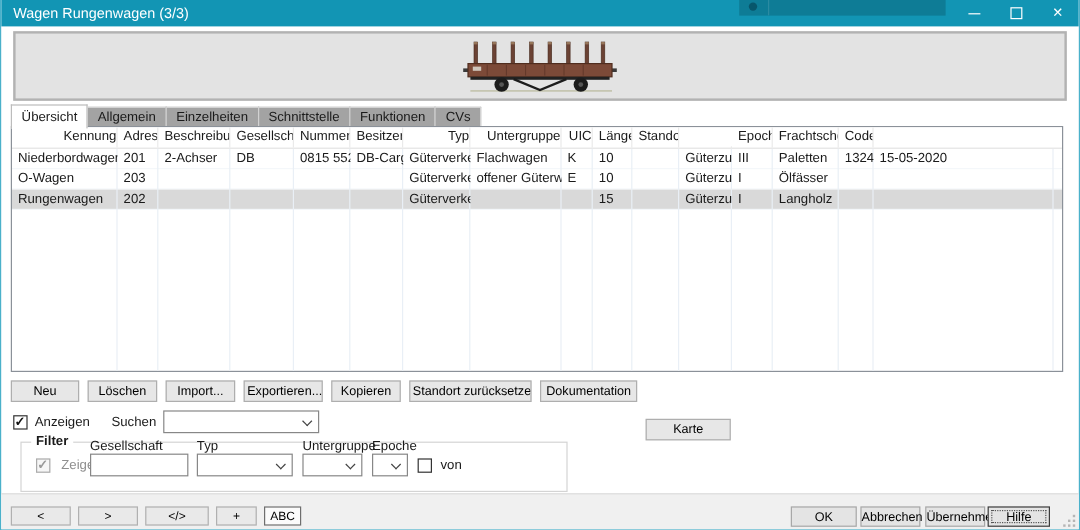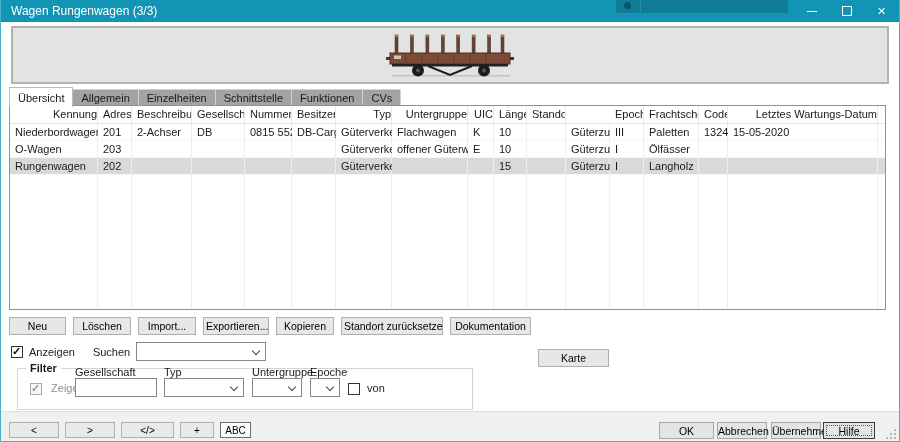--- a/index.html
+++ b/index.html
@@ -157,21 +157,20 @@
         <div class="hcell" style="width: 44px;">Besitzer</div>
         <div class="hcell" style="width: 56px;">Typ</div>
         <div class="hcell" style="width: 76px;">Untergruppe</div>
         <div class="hcell" style="width: 26px;">UIC</div>
         <div class="hcell" style="width: 33px;">Länge</div>
         <div class="hcell" style="width: 39px;">Standort</div>
         <div class="hcell" style="width: 44px; margin-top: 16px;">Zug</div>
         <div class="hcell" style="width: 34px;">Epoche</div>
         <div class="hcell" style="width: 55px;">Frachtschein</div>
         <div class="hcell" style="width: 29px;">Code</div>
-        <div class="hcell" style="width: 150px;">Letztes Wartungs-Datum</div>
       </div>
     <div class="tbody">
       <div class="gridlayer">
           <div class="vline" style="left: 87px;"></div>
           <div class="vline" style="left: 121px;"></div>
           <div class="vline" style="left: 181px;"></div>
           <div class="vline" style="left: 234px;"></div>
           <div class="vline" style="left: 281px;"></div>
           <div class="vline" style="left: 325px;"></div>
           <div class="vline" style="left: 381px;"></div>

